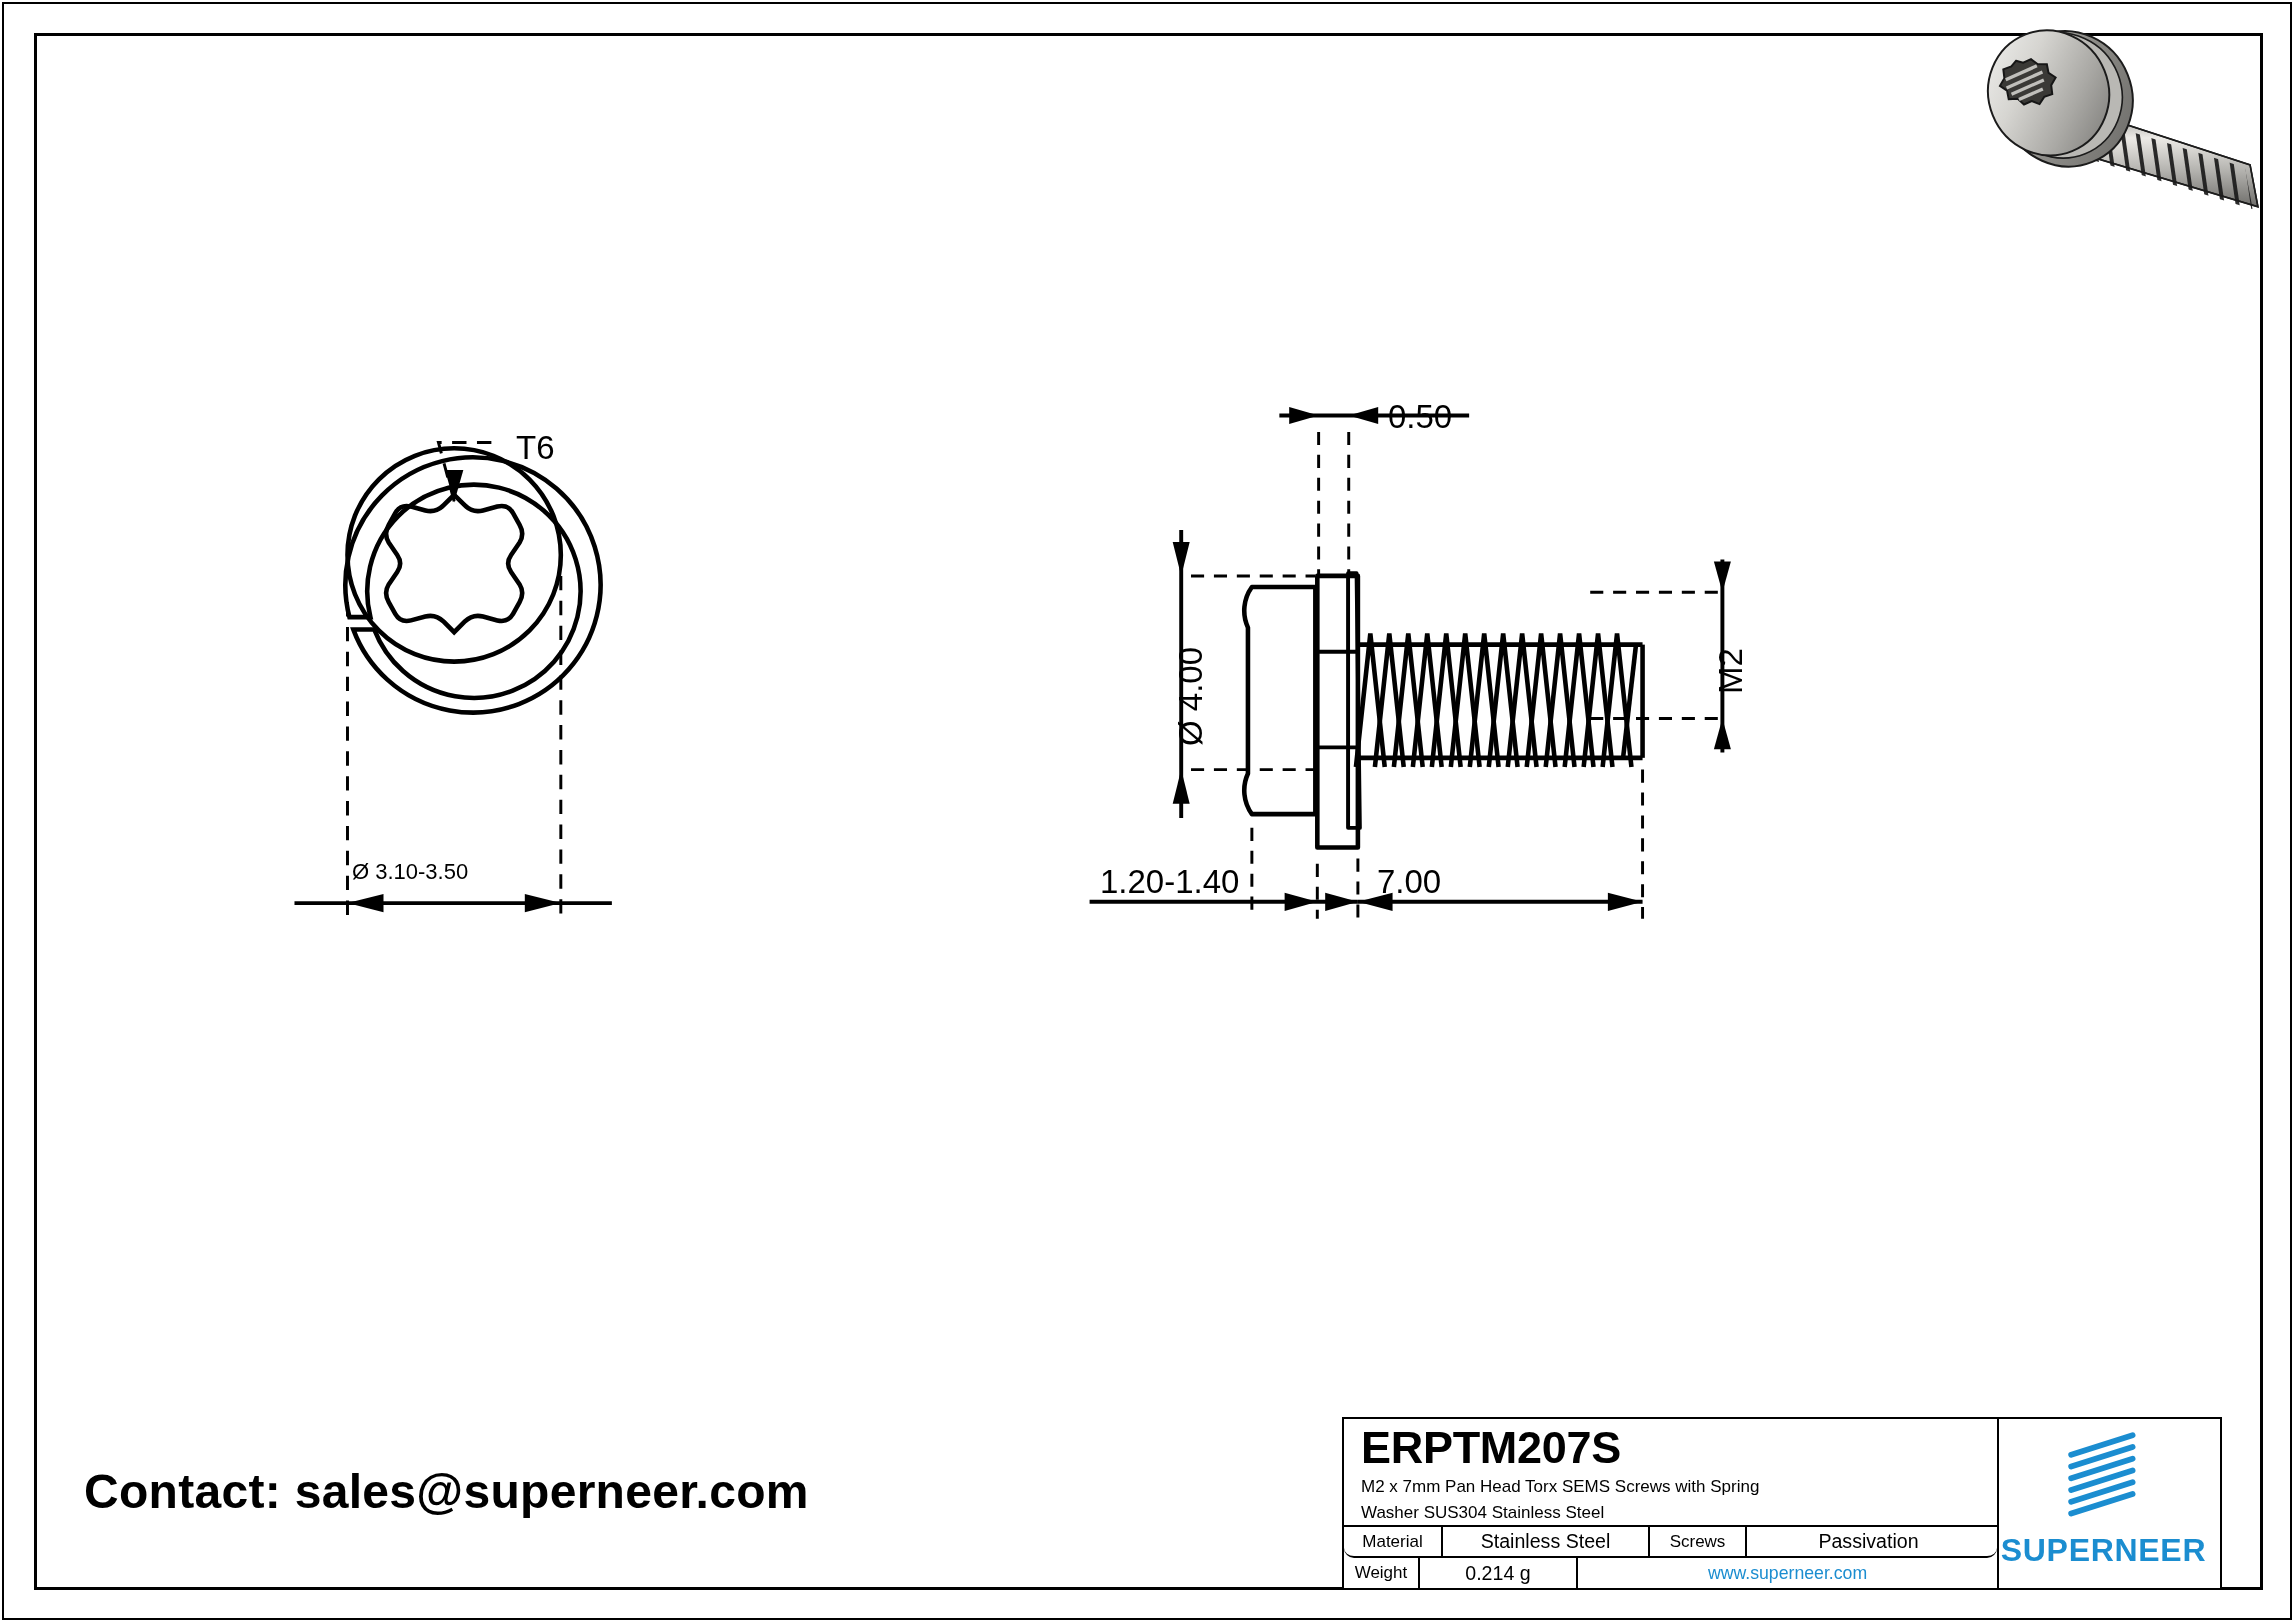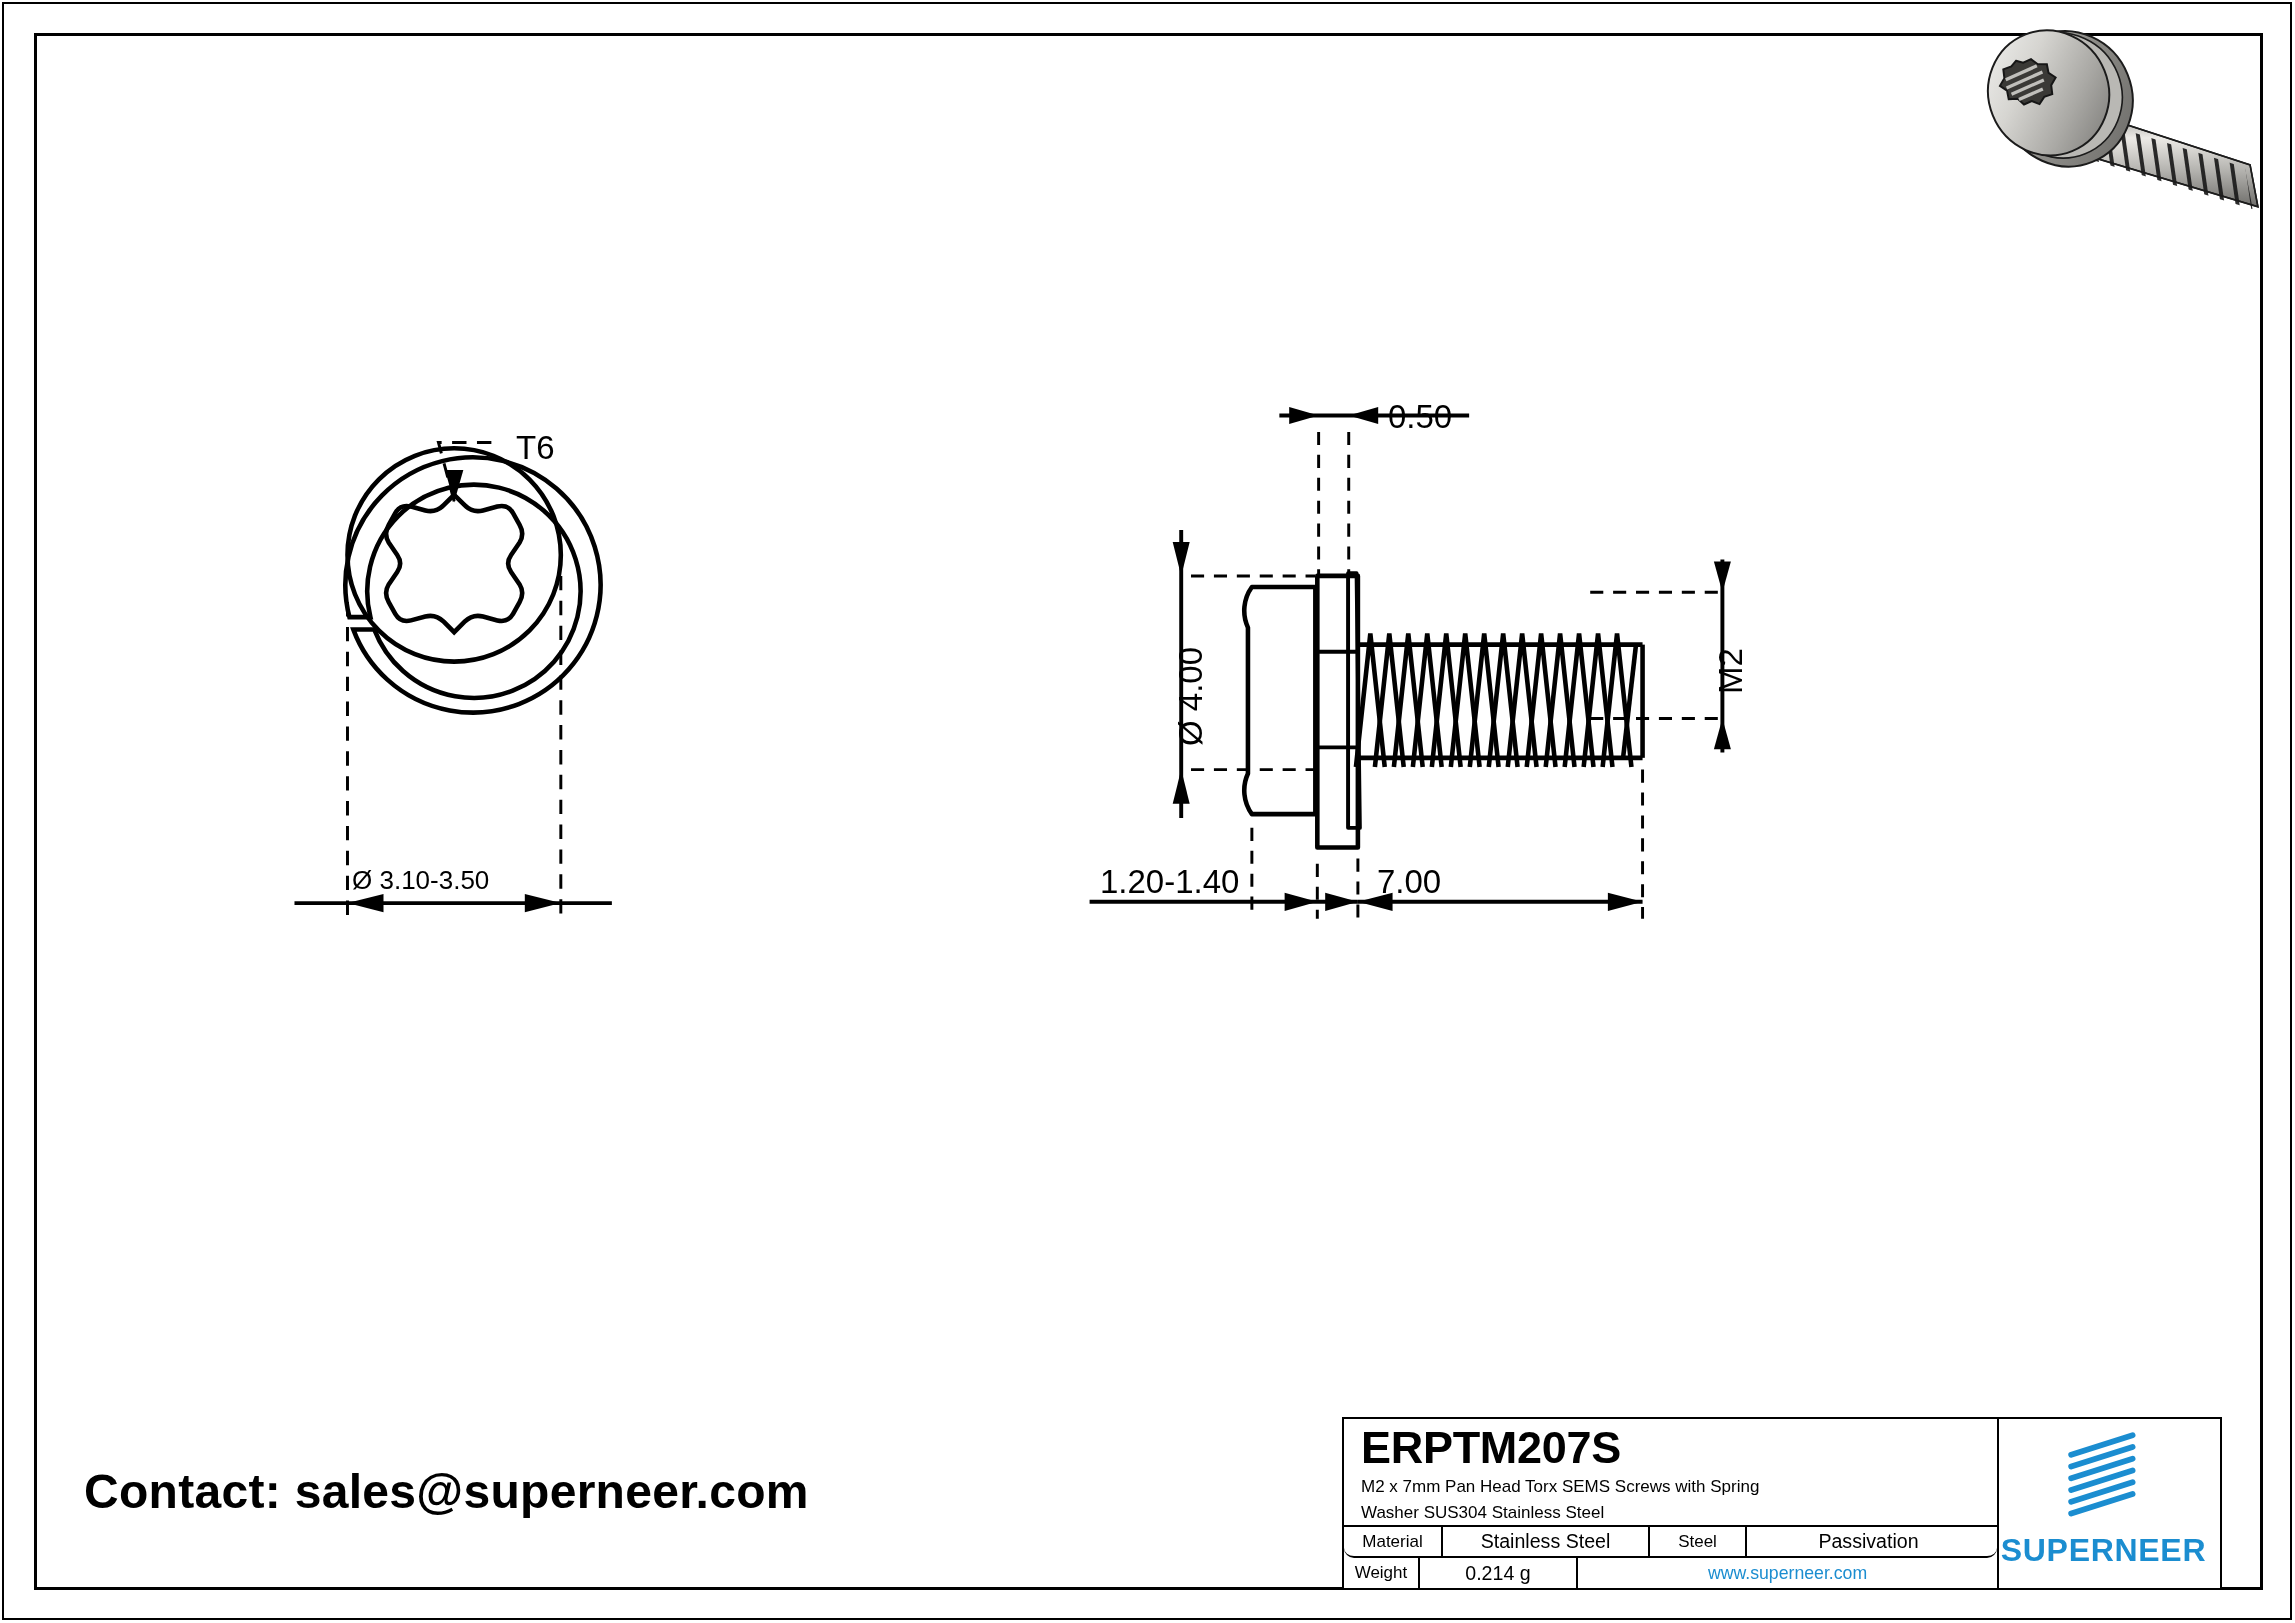--- a/index.html
+++ b/index.html
@@ -358,21 +358,21 @@
 
   <g stroke="#000" stroke-width="6">
     <line x1="2075" y1="1378" x2="2510" y2="1378"></line>
   </g>
   <polygon points="2075,1378 2128,1364 2128,1392" fill="#000"></polygon>
   <polygon points="2510,1378 2457,1364 2457,1392" fill="#000"></polygon>
 </svg>
 
 <div class="dim" style="left:516px; top:429px; font-size:33px;">T6</div>
 
-<div class="dim" style="left:352px; top:859px; font-size:26px;margin-top:6px;">Ø 3.10-3.50</div>
+<div class="dim" style="left:352px; top:859px; font-size:22px;">Ø 3.10-3.50</div>
 
 <div class="dim" style="left:1388px; top:398px; font-size:33px;">0.50</div>
 
 <div class="dim dim-vert" style="left:1172px; top:746px; font-size:33px;">Ø 4.00</div>
 
 <div class="dim dim-vert" style="left:1712px; top:694px; font-size:33px;">M2</div>
 
 <div class="dim" style="left:1100px; top:863px; font-size:33px;">1.20-1.40</div>
 
 <div class="dim" style="left:1377px; top:863px; font-size:33px;">7.00</div>
@@ -385,21 +385,21 @@
 
     <div class="tb-desc">
       <div class="tb-partno">ERPTM207S</div>
       <div class="tb-desctext">M2 x 7mm Pan Head Torx SEMS Screws with Spring</div>
       <div class="tb-desctext" style="margin-top:1.3px;">Washer SUS304 Stainless Steel</div>
     </div>
 
     <div class="tb-row first">
       <div class="tb-cell c-label">Material</div>
       <div class="tb-cell c-value">Stainless Steel</div>
-      <div class="tb-cell c-finlabel">Steel</div>
+      <div class="tb-cell c-finlabel">Screws</div>
       <div class="tb-cell c-finvalue">Passivation</div>
     </div>
 
     <div class="tb-row">
       <div class="tb-cell c-label">Weight</div>
       <div class="tb-cell c-value">0.214 g</div>
       <div class="tb-cell c-web">
         <span class="tb-link">www.superneer.com</span>
       </div>
     </div>

